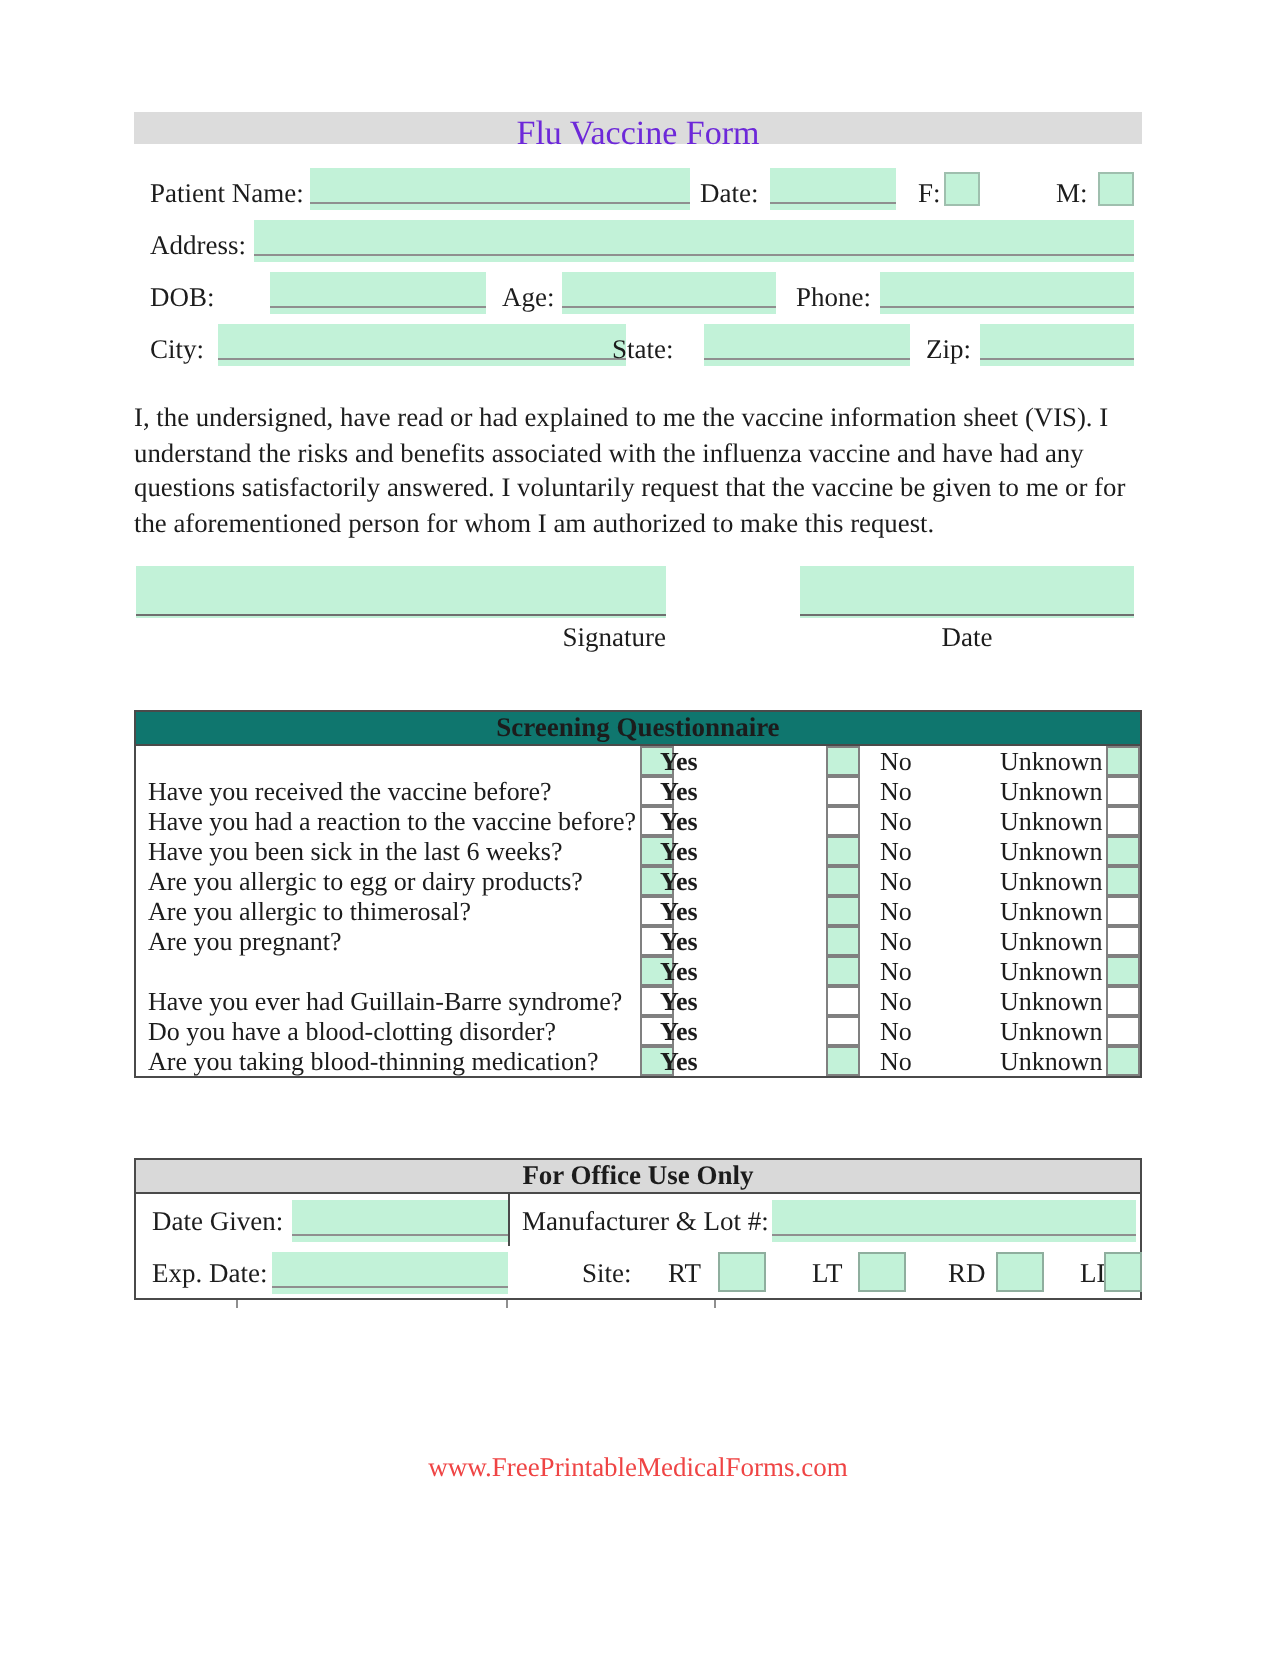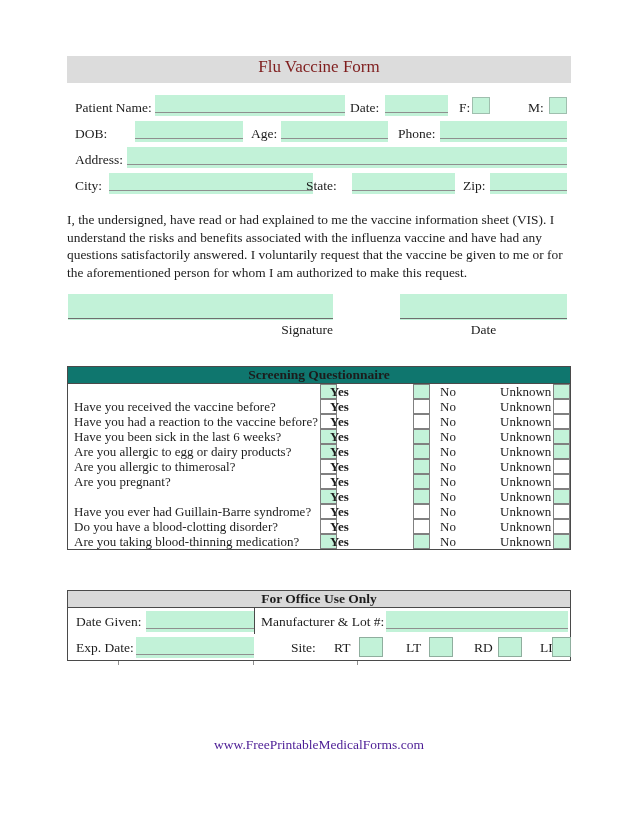--- a/index.html
+++ b/index.html
@@ -6,22 +6,22 @@
   html,body { margin:0; padding:0; }
   body {
     width:640px; height:828px; background:#ffffff;
     font-family:"Liberation Serif","DejaVu Serif",serif;
     color:#1c1c1c; font-size:13.5px;
   }
   .page { position:relative; width:504px; margin-left:67px; }
 
   
   .titlebar {
-    margin-top:56px; height:27px; background:#dcdcdc;
-    text-align:center; font-size:17px; line-height:22px; color:#7f1d1d;
+    margin-top:56px; height:16px; background:#dcdcdc;
+    text-align:center; font-size:17px; line-height:22px; color:#6d28d9;
   }
 
   
   .prow { position:relative; height:26px; }
   .prow .lbl { position:absolute; bottom:3px; white-space:nowrap; }
   .fld {
     position:absolute; top:2px; height:21px; background:#c2f2d8;
   }
   .fld::after {
     content:""; position:absolute; left:0; right:0; bottom:3px;
@@ -80,21 +80,21 @@
   }
   .vdiv { position:absolute; left:186px; top:0; width:1px; height:26px; background:#4a4a4a; }
   .sitebox {
     position:absolute; top:3px; height:20px; width:24px;
     background:#c2f2d8; border:1px solid #8fae9e;
   }
   .peekrow { position:relative; height:4px; width:504px; }
   .peek { position:absolute; top:0; width:1px; height:4px; background:#8f8f8f; }
 
   
-  .footer { margin-top:72px; text-align:center; font-size:13.5px; color:#4c1d95; }
+  .footer { margin-top:72px; text-align:center; font-size:13.5px; color:#ef4444; }
 </style>
 </head>
 <body>
 
 <div class="page">
 
   <div class="titlebar">
     <span>Flu Vaccine Form</span>
   </div>
 
@@ -103,31 +103,31 @@
     <div class="fld" style="left:88px; width:190px;"></div>
     <span class="lbl" style="left:283px;">Date:</span>
     <div class="fld" style="left:318px; width:63px;"></div>
     <span class="lbl" style="left:392px;">F:</span>
     <div class="smallbox" style="left:405px; width:18px;"></div>
     <span class="lbl" style="left:461px;">M:</span>
     <div class="smallbox" style="left:482px; width:18px;"></div>
   </div>
 
   <div class="prow">
+    <span class="lbl" style="left:8px;">Address:</span>
+    <div class="fld" style="left:60px; width:440px;"></div>
+  </div>
+
+  <div class="prow">
     <span class="lbl" style="left:8px;">DOB:</span>
     <div class="fld" style="left:68px; width:108px;"></div>
     <span class="lbl" style="left:184px;">Age:</span>
     <div class="fld" style="left:214px; width:107px;"></div>
     <span class="lbl" style="left:331px;">Phone:</span>
     <div class="fld" style="left:373px; width:127px;"></div>
-  </div>
-
-  <div class="prow">
-    <span class="lbl" style="left:8px;">Address:</span>
-    <div class="fld" style="left:60px; width:440px;"></div>
   </div>
 
   <div class="prow">
     <span class="lbl" style="left:8px;">City:</span>
     <div class="fld" style="left:42px; width:204px;"></div>
     <span class="lbl" style="left:239px;margin-top:36px;">State:</span>
     <div class="fld" style="left:285px; width:103px;"></div>
     <span class="lbl" style="left:396px;">Zip:</span>
     <div class="fld" style="left:423px; width:77px;"></div>
   </div>

